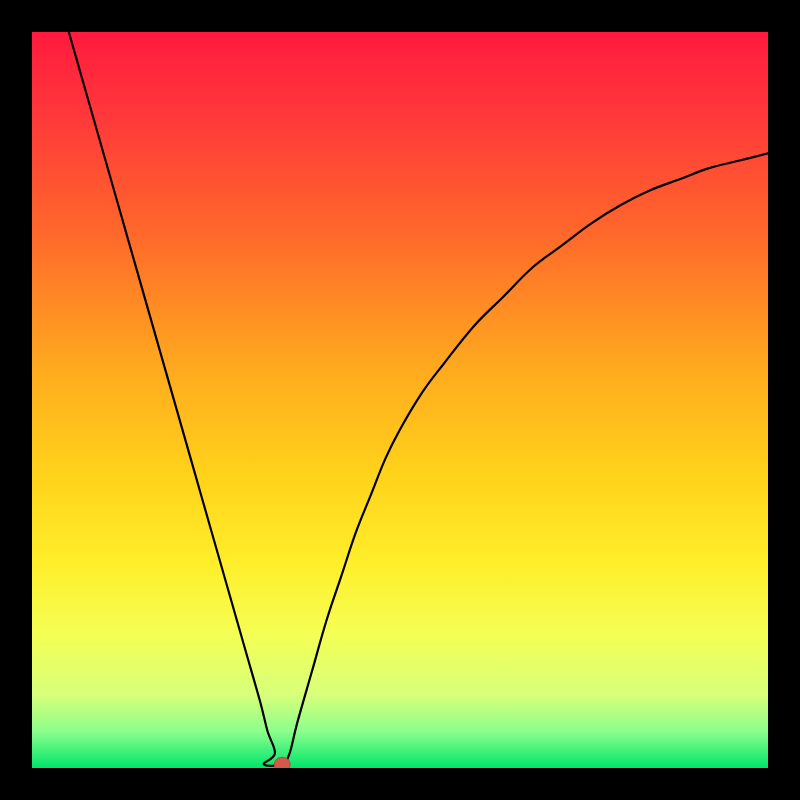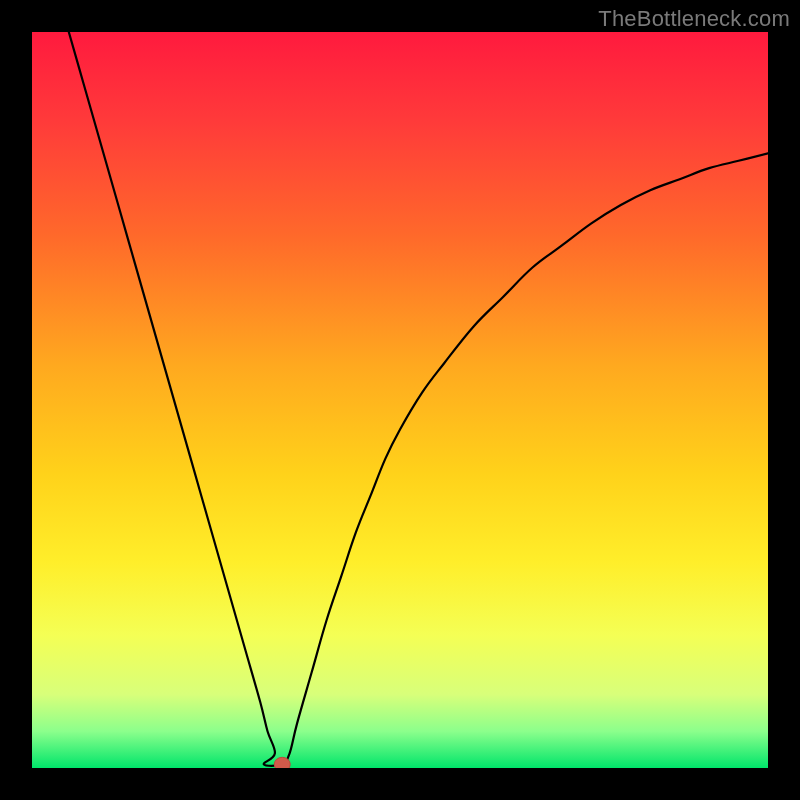--- a/index.html
+++ b/index.html
@@ -58,14 +58,13 @@
             <stop offset="95%" stop-color="#8cff8c"></stop>
             <stop offset="100%" stop-color="#00e56a"></stop>
           </linearGradient>
       </defs>
       <rect id="bg-rect" x="0" y="0" width="736" height="736" fill="url(#bg-grad)"></rect>
       <path id="curve-path" fill="none" stroke-width="2.2" stroke-linejoin="round" stroke-linecap="round" d="M 36.80 0.00 C 39.45 9.27, 46.22 32.97, 51.52 51.52 C 56.82 70.07, 60.94 84.49, 66.24 103.04 C 71.54 121.59, 75.66 136.01, 80.96 154.56 C 86.26 173.11, 90.38 187.53, 95.68 206.08 C 100.98 224.63, 105.10 239.05, 110.40 257.60 C 115.70 276.15, 119.82 290.57, 125.12 309.12 C 130.42 327.67, 134.54 342.09, 139.84 360.64 C 145.14 379.19, 149.26 393.61, 154.56 412.16 C 159.86 430.71, 163.98 445.13, 169.28 463.68 C 174.58 482.23, 178.70 496.65, 184.00 515.20 C 189.30 533.75, 193.42 548.17, 198.72 566.72 C 204.02 585.27, 208.14 599.69, 213.44 618.24 C 218.74 636.79, 224.19 655.19, 228.16 669.76 C 232.13 684.33, 232.87 689.93, 235.52 699.20 C 238.17 708.47, 243.54 715.32, 242.88 721.28 C 242.22 727.24, 230.52 730.33, 231.84 732.32 C 233.16 734.31, 245.60 734.31, 250.24 732.32 C 254.88 730.33, 254.95 728.57, 257.60 721.28 C 260.25 713.99, 260.99 706.41, 264.96 691.84 C 268.93 677.27, 274.38 658.87, 279.68 640.32 C 284.98 621.77, 289.10 606.02, 294.40 588.80 C 299.70 571.58, 303.82 560.54, 309.12 544.64 C 314.42 528.74, 318.54 515.05, 323.84 500.48 C 329.14 485.91, 333.26 476.93, 338.56 463.68 C 343.86 450.43, 347.98 438.80, 353.28 426.88 C 358.58 414.96, 361.38 409.36, 368.00 397.44 C 374.62 385.52, 382.13 372.56, 390.08 360.64 C 398.03 348.72, 402.89 343.12, 412.16 331.20 C 421.43 319.28, 431.00 306.32, 441.60 294.40 C 452.20 282.48, 460.44 275.56, 471.04 264.96 C 481.64 254.36, 489.88 244.79, 500.48 235.52 C 511.08 226.25, 519.32 221.39, 529.92 213.44 C 540.52 205.49, 548.76 198.65, 559.36 191.36 C 569.96 184.07, 578.20 178.92, 588.80 172.96 C 599.40 167.00, 607.64 162.88, 618.24 158.24 C 628.84 153.60, 637.08 151.17, 647.68 147.20 C 658.28 143.23, 666.52 139.47, 677.12 136.16 C 687.72 132.85, 695.96 131.45, 706.56 128.80 C 717.16 126.15, 730.70 122.76, 736.00 121.44" stroke="#000000"></path>
       <ellipse id="marker-dot" cx="250.24" cy="732.32" rx="8" ry="7" fill="#d15a4a" stroke="#b94a3c" stroke-width="1"></ellipse>
     </svg>
   </div>
 
-  <div class="watermark">TheBottleneck.com</div>
 </div>
 
 </body></html>

